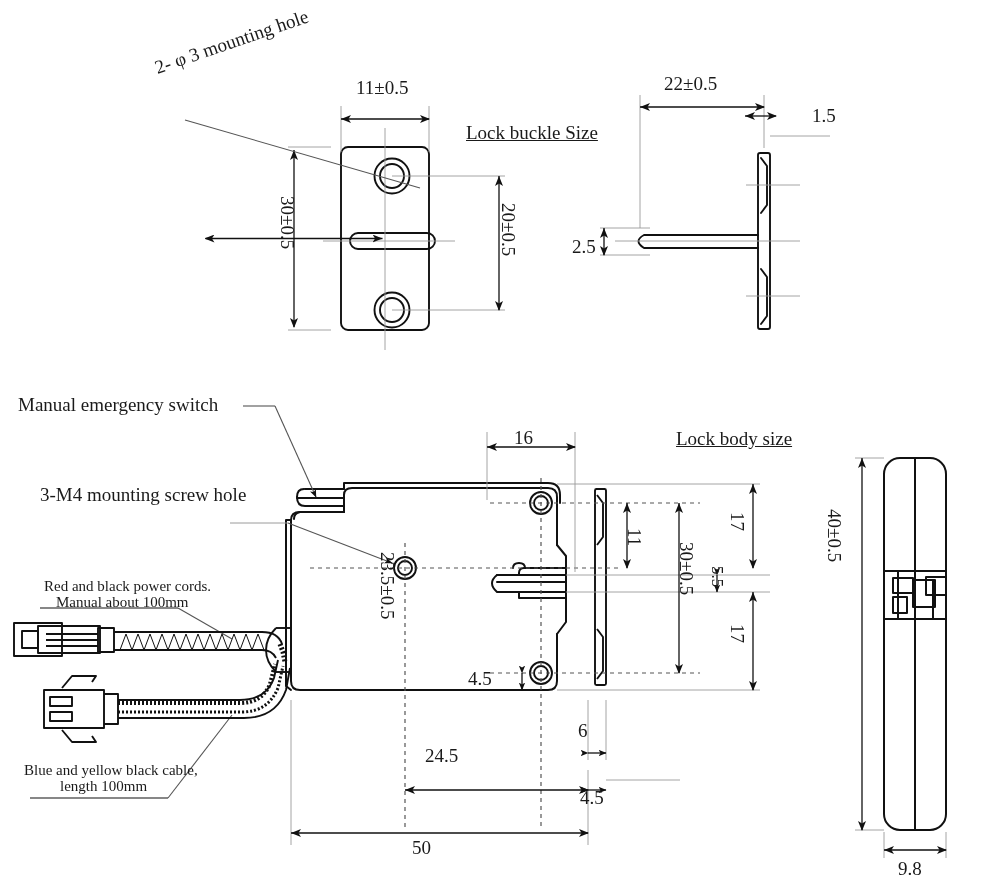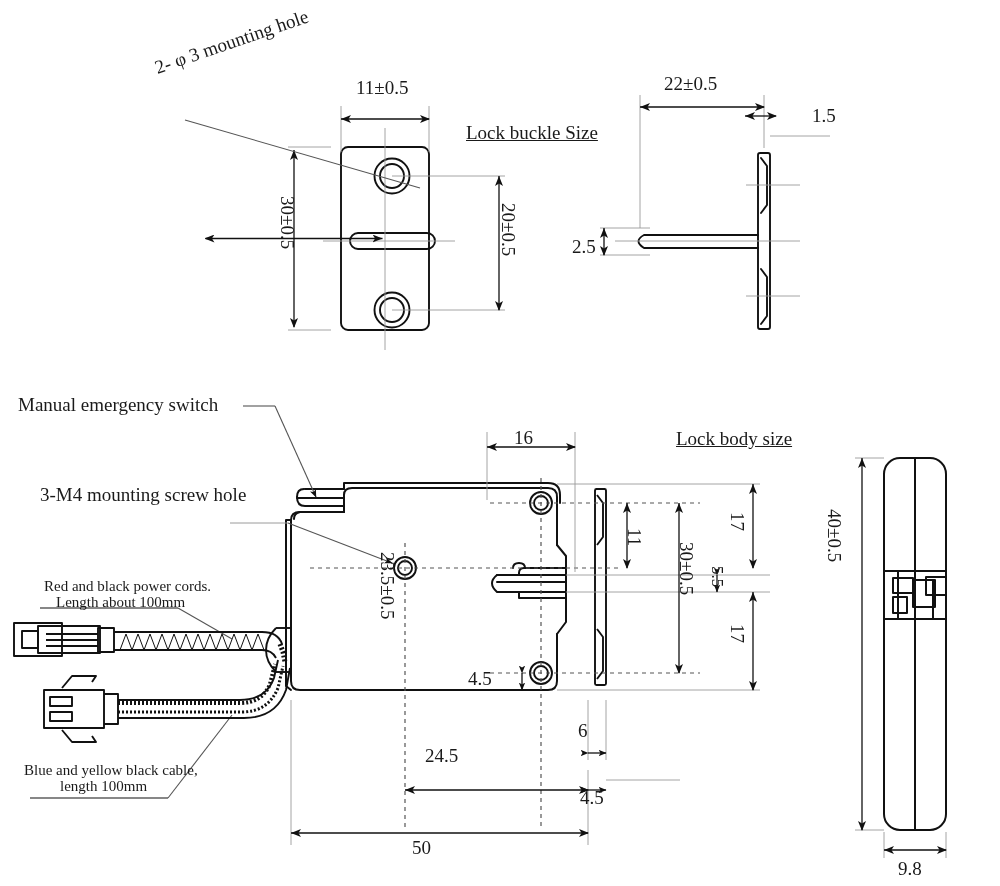--- a/index.html
+++ b/index.html
@@ -252,21 +252,21 @@
 
 <div class="lbl dim" style="left:796px;top:105px;margin-left:16px;">1.5</div>
 
 <div class="lbl dim" style="left:572px;top:196px;margin-top:40px;">2.5</div>
 
 <div class="lbl note" style="left:18px;top:394px;">Manual emergency switch</div>
 
 <div class="lbl note" style="left:40px;top:484px;">3-M4 mounting screw hole</div>
 
 <div class="lbl note-s" style="left:44px;top:578px;">Red and black power cords.</div>
-<div class="lbl note-s" style="left:56px;top:594px;">Length about 100mm</div>
+<div class="lbl note-s" style="left:56px;top:594px;">Manual about 100mm</div>
 
 <div class="lbl note-s" style="left:24px;top:762px;">Blue and yellow black cable,</div>
 <div class="lbl note-s" style="left:60px;top:778px;">length 100mm</div>
 
 <div class="lbl title" style="left:676px;top:428px;">Lock body size</div>
 
 <div class="lbl dim" style="left:514px;top:427px;">16</div>
 
 <div class="lbl dim rot90" style="left:398px;top:552px;">23.5±0.5</div>
 

